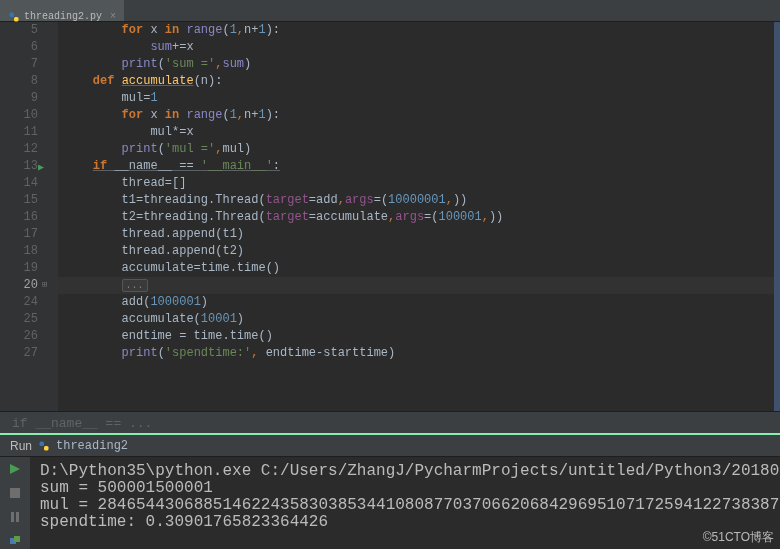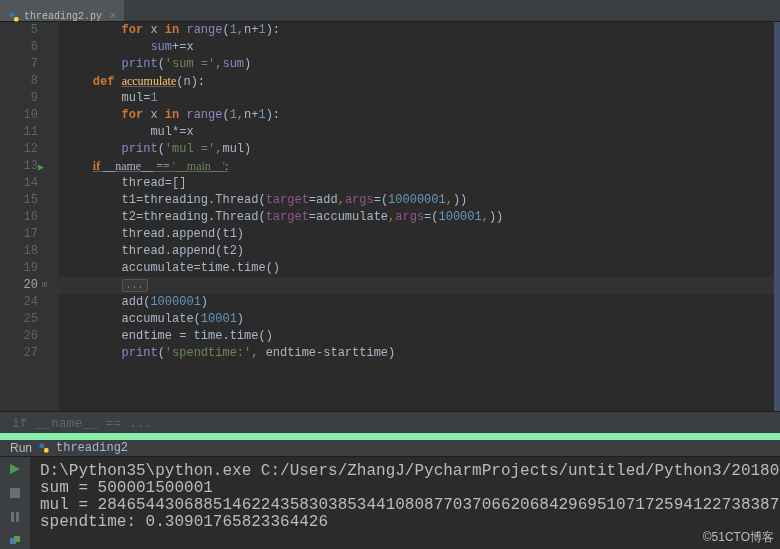--- a/index.html
+++ b/index.html
@@ -64,39 +64,39 @@
 .code-line { height: 17px; line-height: 17px; white-space: pre; padding-left: 6px; }
 .hl-line { background: #323232; }
 .kw { color: #cc7832; font-weight: bold; }
 .fn { color: #ffc66d; }
 .builtin { color: #8888c6; }
 .str { color: #6a8759; }
 .num { color: #6897bb; }
 .self { color: #94558d; }
 .op { color: #a9b7c6; }
 .comma { color: #cc7832; }
-.underline { text-decoration: underline; text-decoration-color: #5c6164; font-family: Liberation Serif, serif; }
+.underline { text-decoration: underline; text-decoration-color: #5c6164; }
 .fold-ph { background: #3a3a3a; border: 1px solid #555; border-radius: 2px; padding: 0 3px; color: #808080; font-size: 10px; }
 
 .breadcrumb { 
   background: #3c3f41; 
   height: 22px; 
   padding: 4px 12px; 
   color: #606366; 
   font-size: 13px;
   border-top: 1px solid #1e1e1e;
 }
 .run-header { 
   background: #3c3f41; 
   height: 24px; 
   padding: 3px 10px; 
   display: flex; 
   align-items: center;
   gap: 6px;
-  border-top: 7px solid #86efac;
+  border-top: 2px solid #86efac;
   border-bottom: 1px solid #1e1e1e;
 }
 .run-header .label { color: #bbbbbb; font-size: 12px; font-family: sans-serif; }
 .run-panel { 
   display: flex; 
   background: #2b2b2b; 
   flex-shrink: 0;
 }
 .run-toolbar { 
   width: 30px; 

